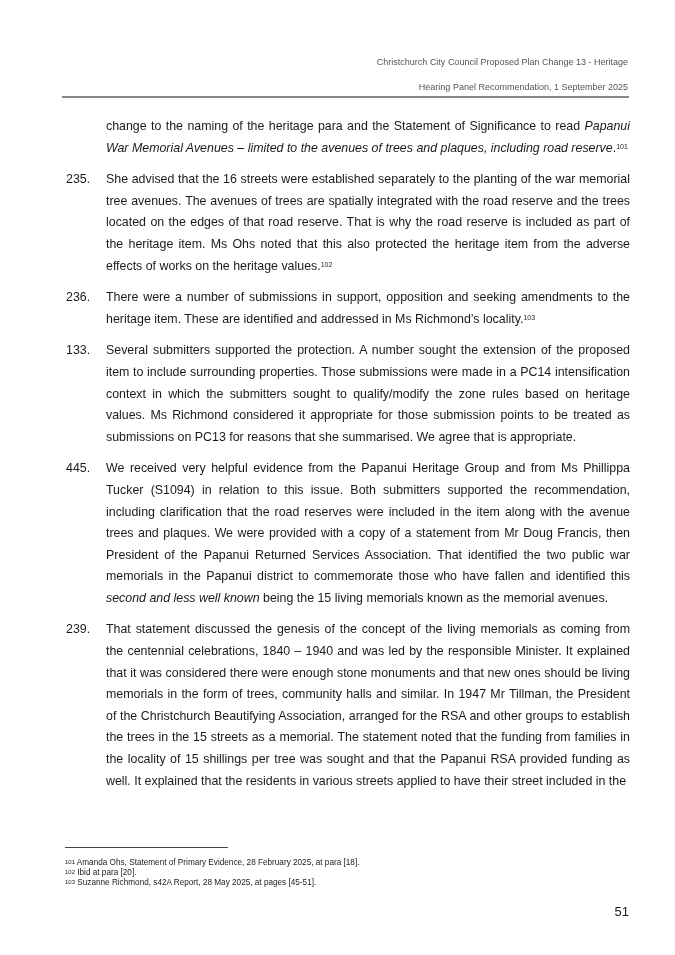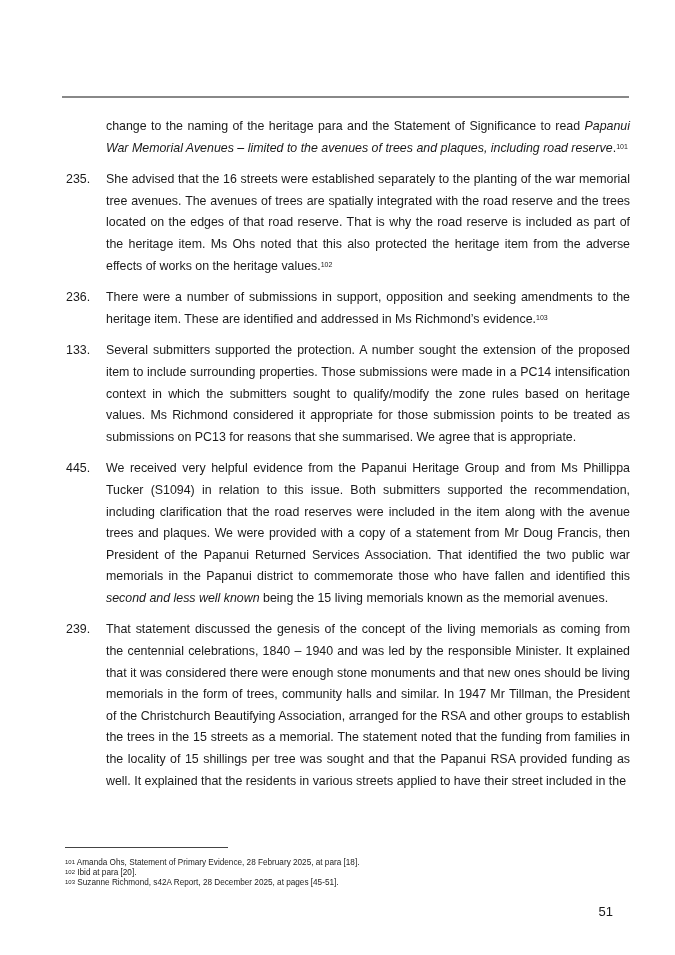--- a/index.html
+++ b/index.html
@@ -14,42 +14,44 @@
   .para { position: relative; padding-left: 41px; text-align: justify;
           margin: 0 0 10px 0; }
   .para .num { position: absolute; left: 1px; top: 0; }
   .para p { margin: 0; }
   sup { font-size: 7px; vertical-align: top; position: relative; top: -2px; }
   .fn-rule { position: absolute; left: 65px; top: 847px; width: 163px;
              border-top: 1px solid #444; }
   .footnotes { position: absolute; left: 65px; top: 858px; font-size: 8.2px;
                line-height: 10px; color: #222; }
   .footnotes sup { font-size: 6px; top: -1px; }
-  .pagenum { position: absolute; right: 62px; top: 904px; font-size: 13px; }
+  .pagenum { position: absolute; right: 46px; top: 904px; font-size: 13px; }
 </style>
 </head>
 <body>
 
 <div class="header">
+  <div>Christchurch City Council Proposed Plan Change 13 - Heritage</div>
+  <div>Hearing Panel Recommendation, 1 September 2025</div>
 </div>
 <div class="header-rule"></div>
 
 <div class="body">
   <div class="para">
     <p><span>change to the naming of the heritage para and the Statement of Significance to read </span><em>Papanui War Memorial Avenues – limited to the avenues of trees and plaques, including road reserve</em><span>.</span><sup>101</sup></p>
   </div>
 
   <div class="para">
     <span class="num">235.</span>
     <p><span>She advised that the 16 streets were established separately to the planting of the war memorial tree avenues.  The avenues of trees are spatially integrated with the road reserve and the trees located on the edges of that road reserve.  That is why the road reserve is included as part of the heritage item.  Ms Ohs noted that this also protected the heritage item from the adverse effects of works on the heritage values.</span><sup>102</sup></p>
   </div>
 
   <div class="para">
     <span class="num">236.</span>
-    <p><span>There were a number of submissions in support, opposition and seeking amendments to the heritage item.  These are identified and addressed in Ms Richmond’s evidence.</span><sup>103</sup></p>
+    <p><span>There were a number of submissions in support, opposition and seeking amendments to the heritage item.  These are identified and addressed in Ms Richmond’s locality.</span><sup>103</sup></p>
   </div>
 
   <div class="para">
     <span class="num">133.</span>
     <p>Several submitters supported the protection.  A number sought the extension of the proposed item to include surrounding properties.  Those submissions were made in a PC14 intensification context in which the submitters sought to qualify/modify the zone rules based on heritage values.  Ms Richmond considered it appropriate for those submission points to be treated as submissions on PC13 for reasons that she summarised.  We agree that is appropriate.</p>
   </div>
 
   <div class="para">
     <span class="num">445.</span>
     <p><span>We received very helpful evidence from the Papanui Heritage Group and from Ms Phillippa Tucker (S1094) in relation to this issue.  Both submitters supported the recommendation, including clarification that the road reserves were included in the item along with the avenue trees and plaques.  We were provided with a copy of a statement from Mr Doug Francis, then President of the Papanui Returned Services Association.  That identified the two public war memorials in the Papanui district to commemorate those who have fallen and identified this </span><em>second and less well known</em><span> being the 15 living memorials known as the memorial avenues.</span></p>
@@ -58,16 +60,16 @@
   <div class="para">
     <span class="num">239.</span>
     <p>That statement discussed the genesis of the concept of the living memorials as coming from the centennial celebrations, 1840 – 1940 and was led by the responsible Minister.  It explained that it was considered there were enough stone monuments and that new ones should be living memorials in the form of trees, community halls and similar.  In 1947 Mr Tillman, the President of the Christchurch Beautifying Association, arranged for the RSA and other groups to establish the trees in the 15 streets as a memorial.  The statement noted that the funding from families in the locality of 15 shillings per tree was sought and that the Papanui RSA provided funding as well.  It explained that the residents in various streets applied to have their street included in the</p>
   </div>
 </div>
 
 <div class="fn-rule"></div>
 <div class="footnotes">
   <div><sup>101</sup><span> Amanda Ohs, Statement of Primary Evidence, 28 February 2025, at para [18].</span></div>
   <div><sup>102</sup><span> Ibid at para [20].</span></div>
-  <div><sup>103</sup><span> Suzanne Richmond, s42A Report, 28 December 2025, at pages [45-51].</span></div>
+  <div><sup>103</sup><span> Suzanne Richmond, s42A Report, 28 May 2025, at pages [45-51].</span></div>
 </div>
 
 <div class="pagenum">51</div>
 
 </body></html>

